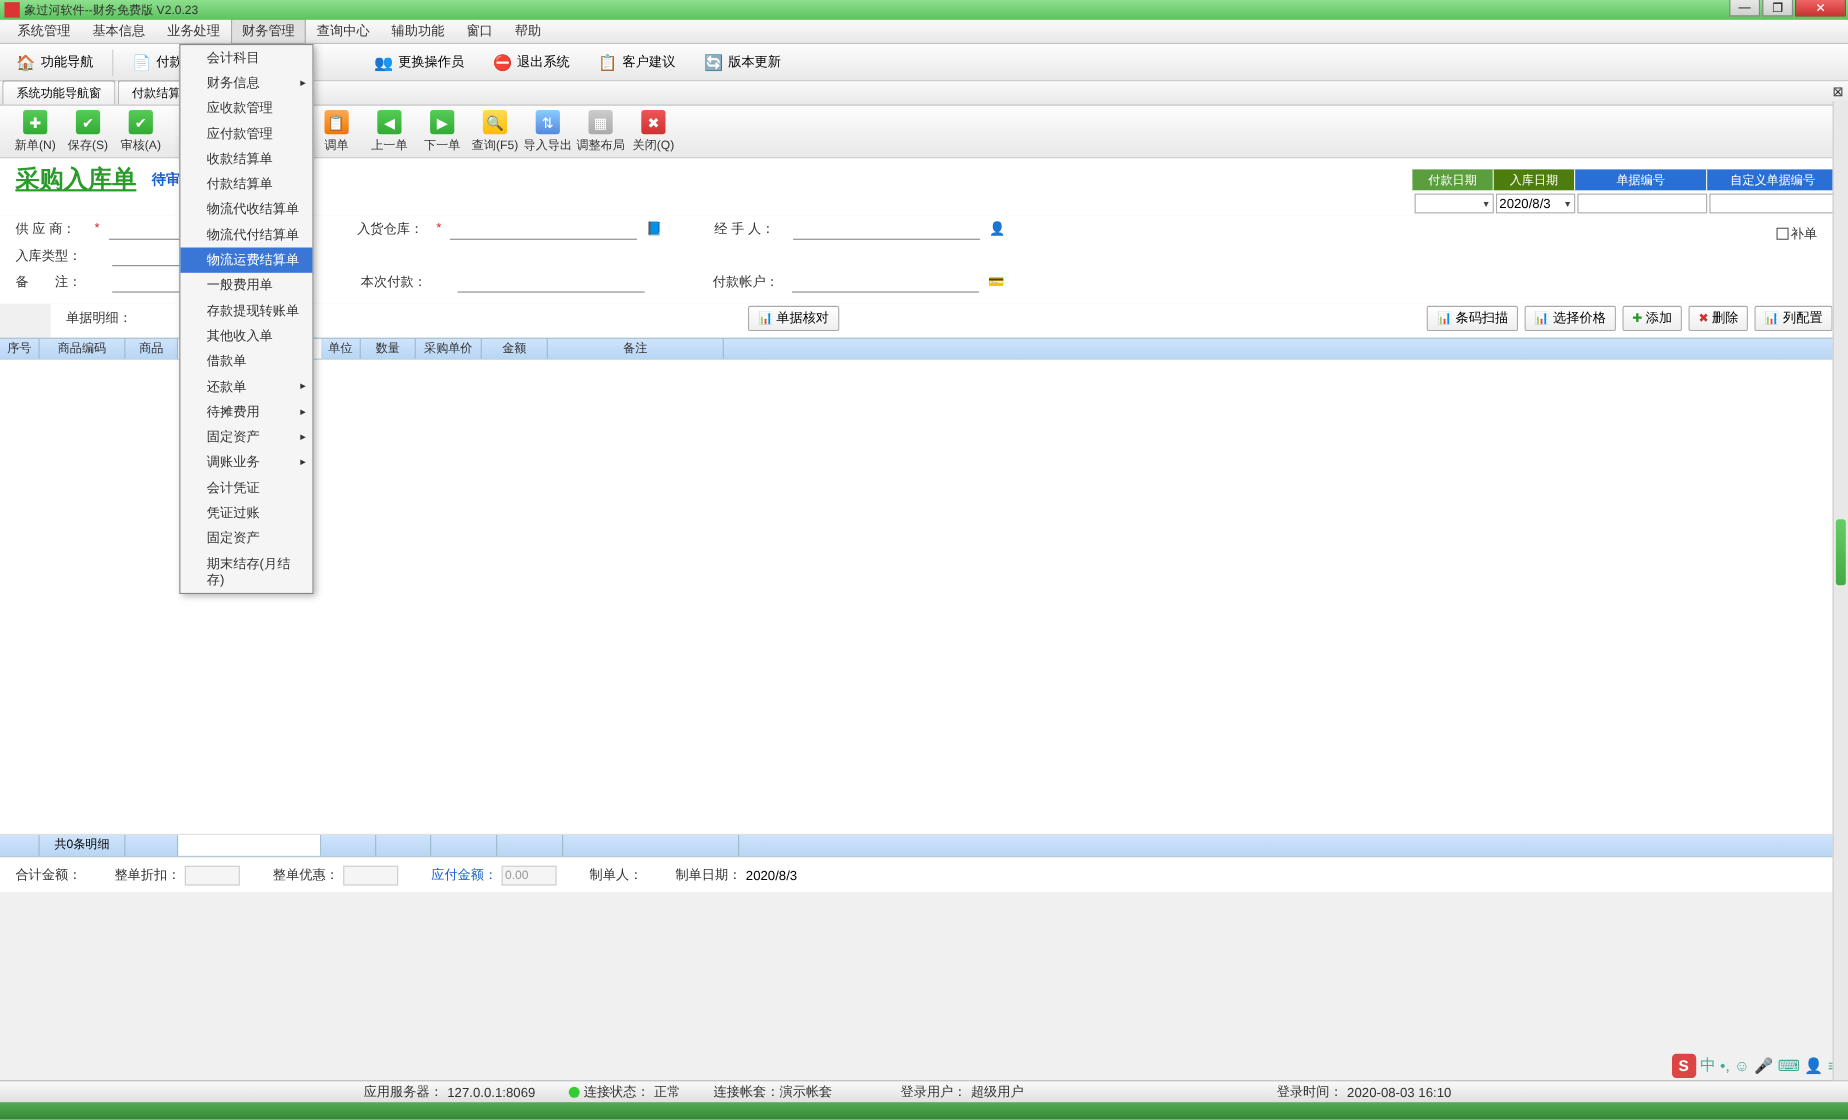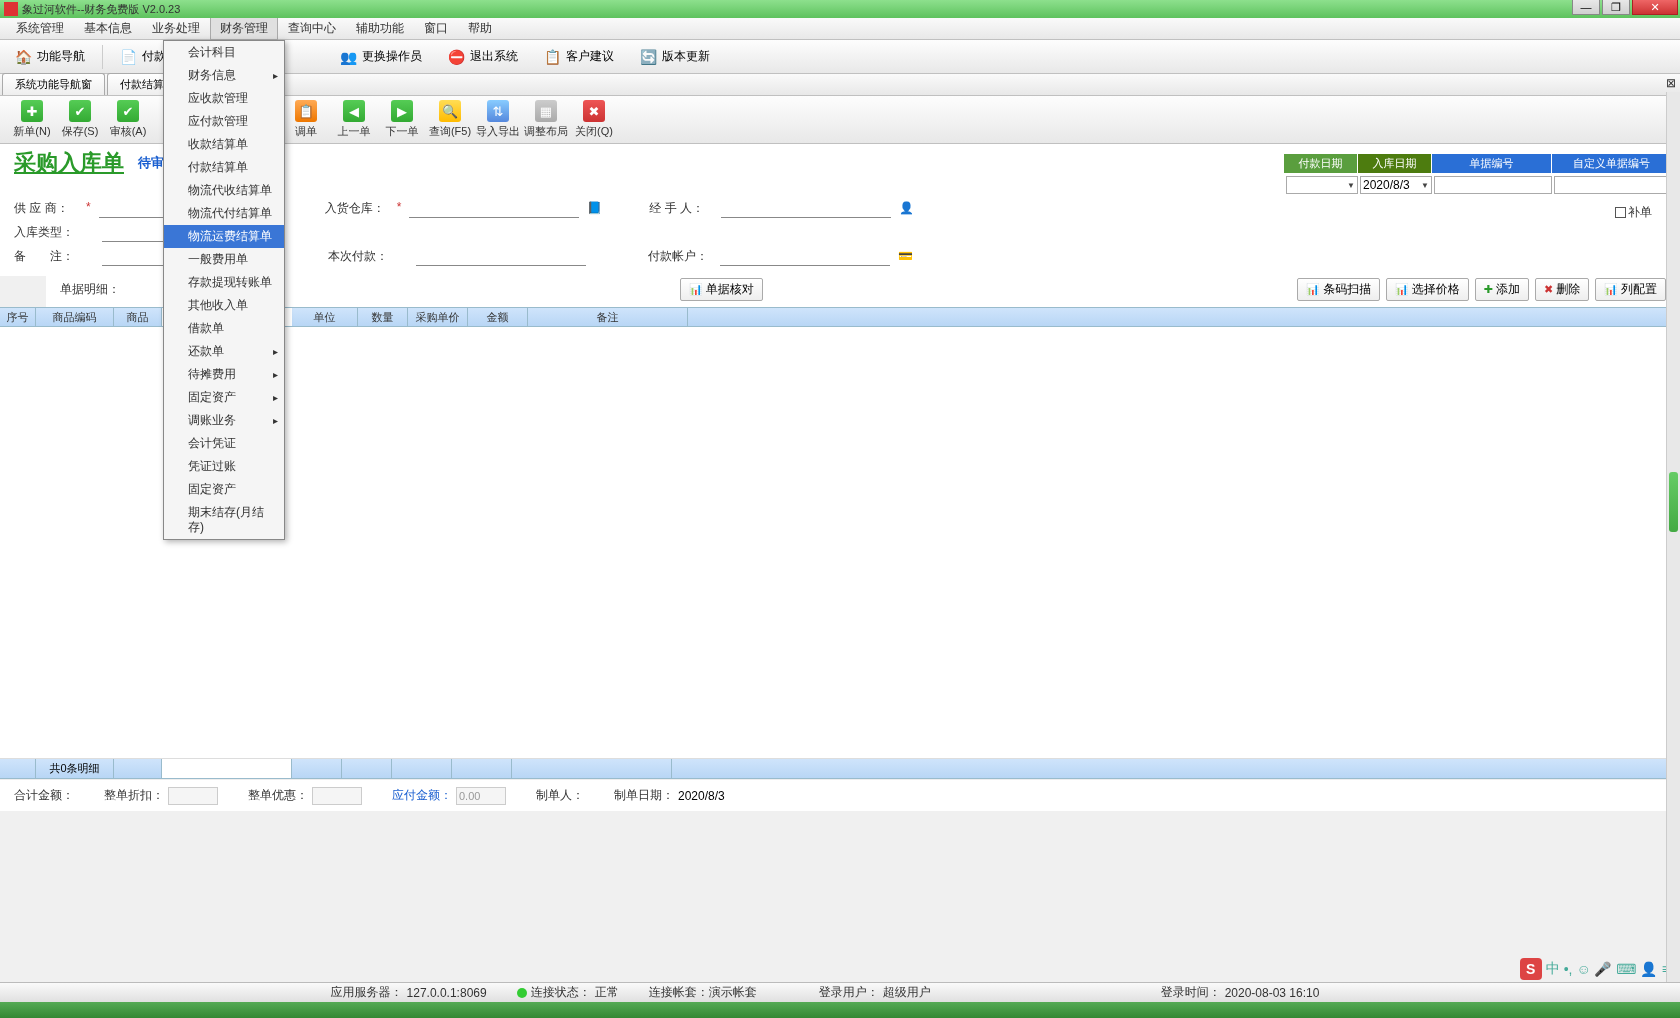--- a/index.html
+++ b/index.html
@@ -337,21 +337,21 @@
       </div>
   </div>
 </div>
 
 <div class="table-area">
   <div class="thead">
     <div class="th" style="width:36px">序号</div>
     <div class="th" style="width:78px">商品编码</div>
     <div class="th" style="width:48px">商品</div>
     <div class="th" style="width:130px;background:#fff;border-right:none"></div>
-    <div class="th" style="width:66px">单位</div>
+    <div class="th" style="width:36px">单位</div>
     <div class="th" style="width:50px">数量</div>
     <div class="th" style="width:60px">采购单价</div>
     <div class="th" style="width:60px">金额</div>
     <div class="th" style="width:160px">备注</div>
   </div>
   <div class="tbody"></div>
   <div class="tfoot">
     <div class="tf-cell" style="width:36px"></div>
     <div class="tf-cell" style="width:78px">共0条明细</div>
     <div class="tf-cell" style="width:48px"></div>

